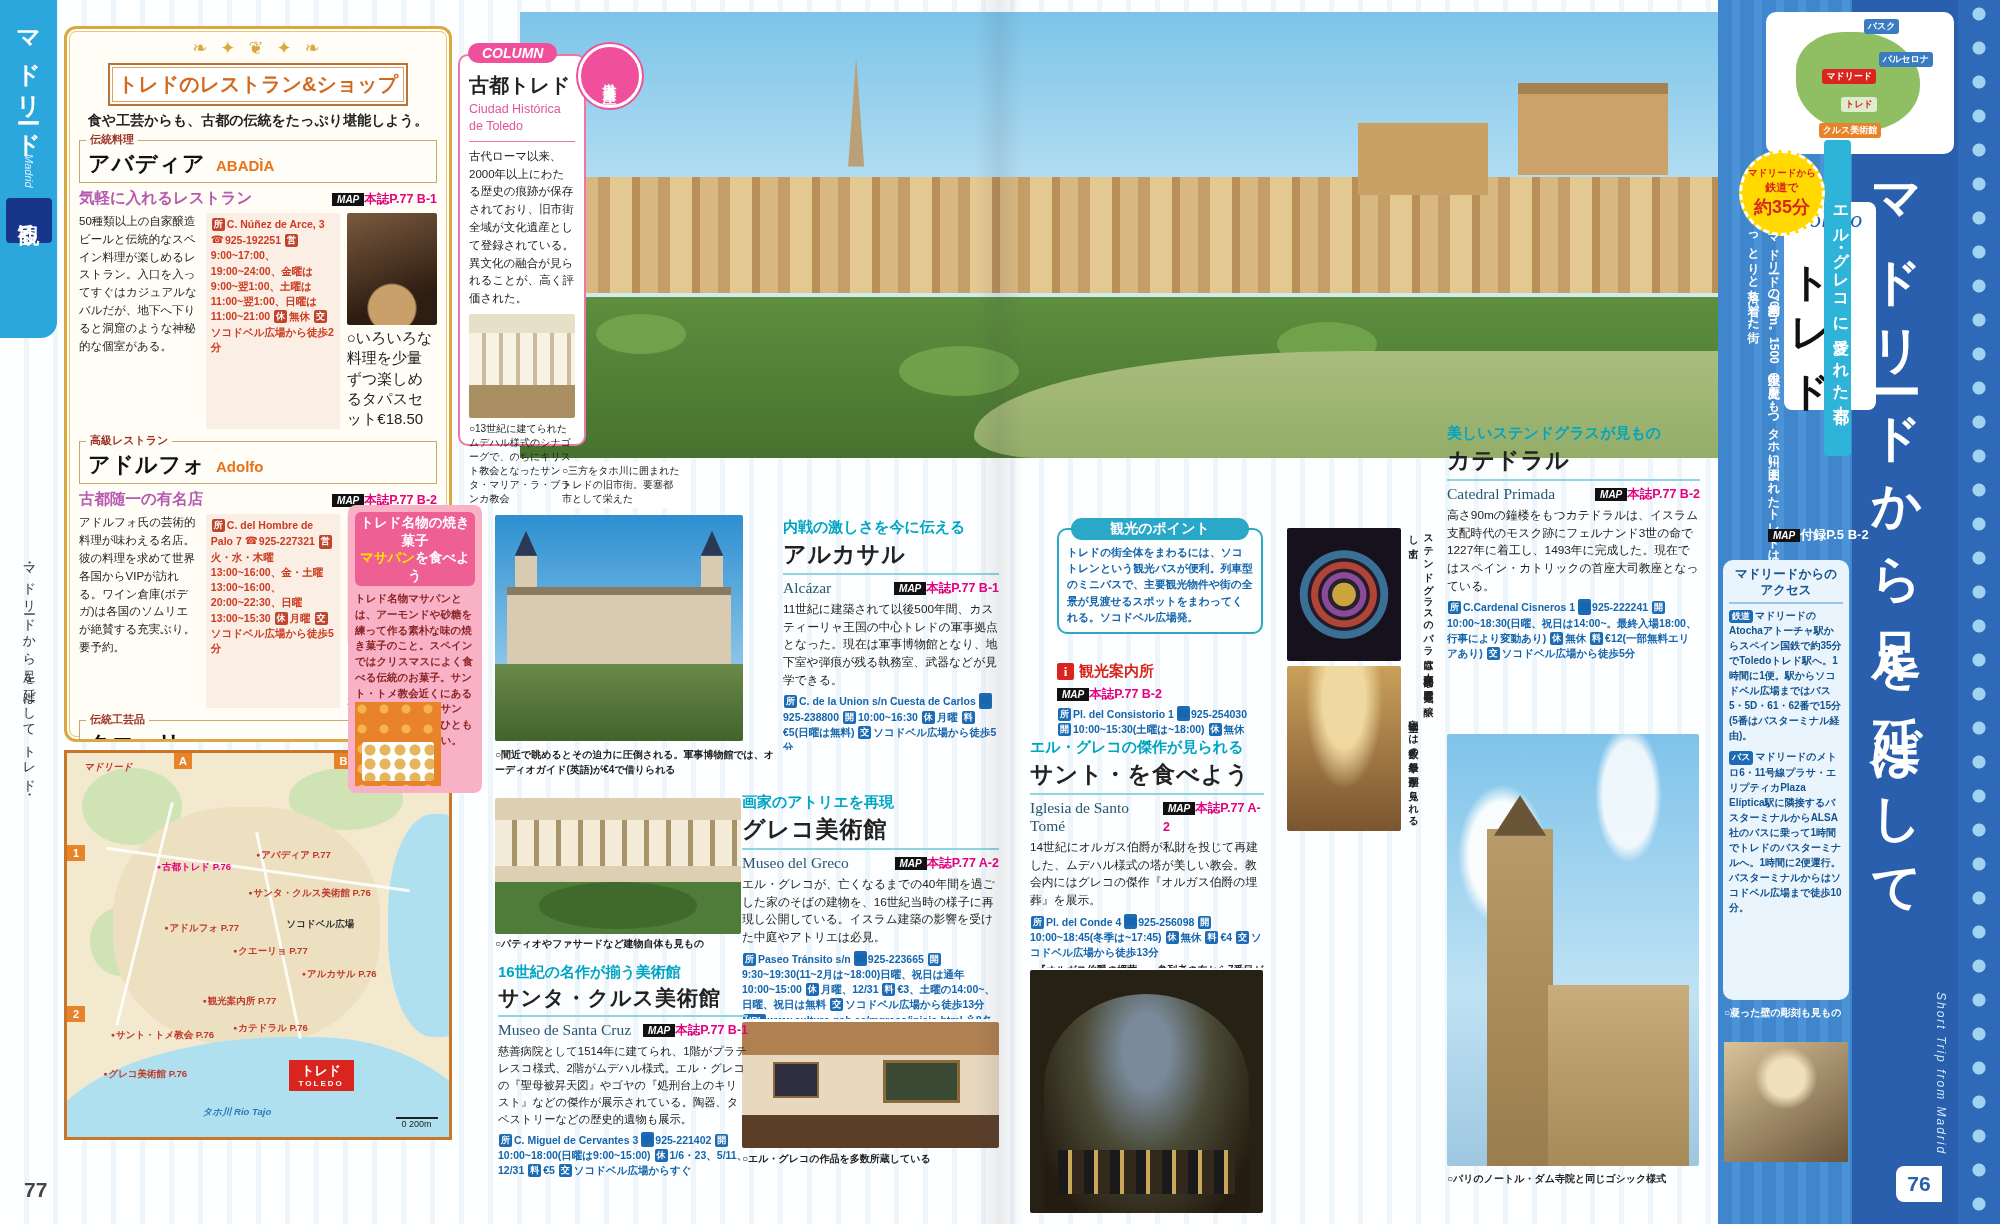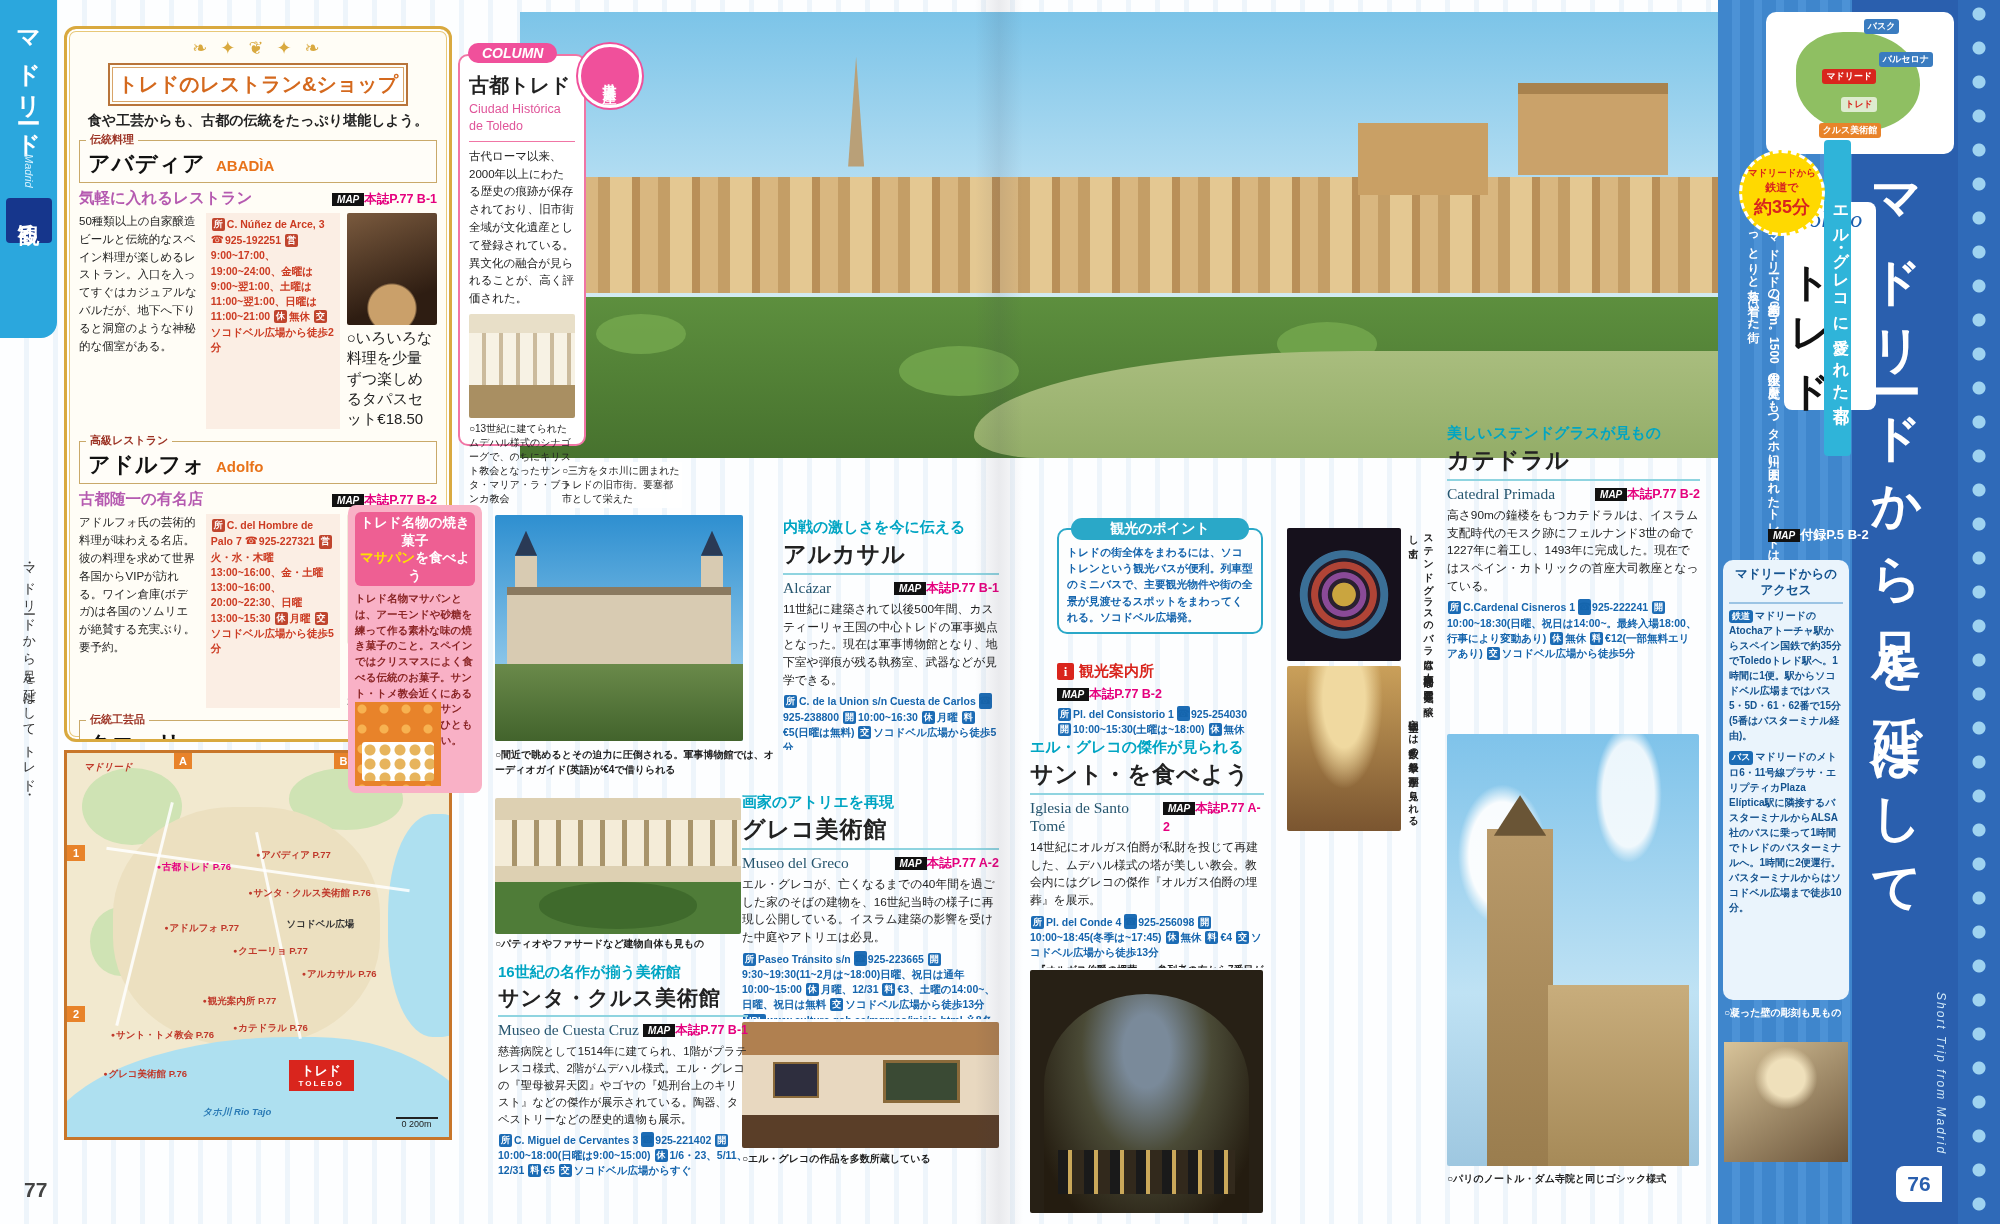--- a/index.html
+++ b/index.html
@@ -372,21 +372,21 @@
   <div class="abs ph ph-atelier" style="position:absolute;left:742px;top:1022px;width:257px">
       <div class="paint"></div>
       <div class="paint2"></div>
     </div>
   <div class="abs" style="left:742px;top:1152px;width:257px;font-size:10px;font-weight:bold">○エル・グレコの作品を多数所蔵している</div>
 
   <div class="abs rlst" style="left:498px;top:963px;width:250px;height:218px;overflow:hidden">
     <div class="r-catch">16世紀の名作が揃う美術館</div>
     <div class="r-name" style="font-size:21px">サンタ・クルス美術館</div>
     <div class="r-sub">
-      <span class="r-roman">Museo de Cuesta Cruz</span>
+      <span class="r-roman">Museo de Santa Cruz</span>
       <span><span class="mapb">MAP</span><span class="mapref">本誌P.77 B-1</span></span>
     </div>
     <div class="r-body" style="font-size:11.3px">慈善病院として1514年に建てられ、1階がプラテレスコ様式、2階がムデハル様式。エル・グレコの『聖母被昇天図』やゴヤの『処刑台上のキリスト』などの傑作が展示されている。陶器、タペストリーなどの歴史的遺物も展示。</div>
     <div class="r-data blue-data"><span class="dl"><span class="chip">所</span><span>C. Miguel de Cervantes 3</span> </span><span class="dl plainchip"><span class="chip">☎</span><span>925-221402</span> </span><span class="dl"><span class="chip">開</span><span>10:00~18:00(日曜は9:00~15:00)</span> </span><span class="dl"><span class="chip">休</span><span>1/6・23、5/11、12/31</span> </span><span class="dl"><span class="chip">料</span><span>€5</span> </span><span class="dl"><span class="chip">交</span><span>ソコドベル広場からすぐ</span> </span></div>
   </div>
 
   <div class="abs kanko">
     <div class="kanko-pill">観光のポイント</div>
     <div class="kanko-body">トレドの街全体をまわるには、ソコトレンという観光バスが便利。列車型のミニバスで、主要観光物件や街の全景が見渡せるスポットをまわってくれる。ソコドベル広場発。</div>
   </div>

